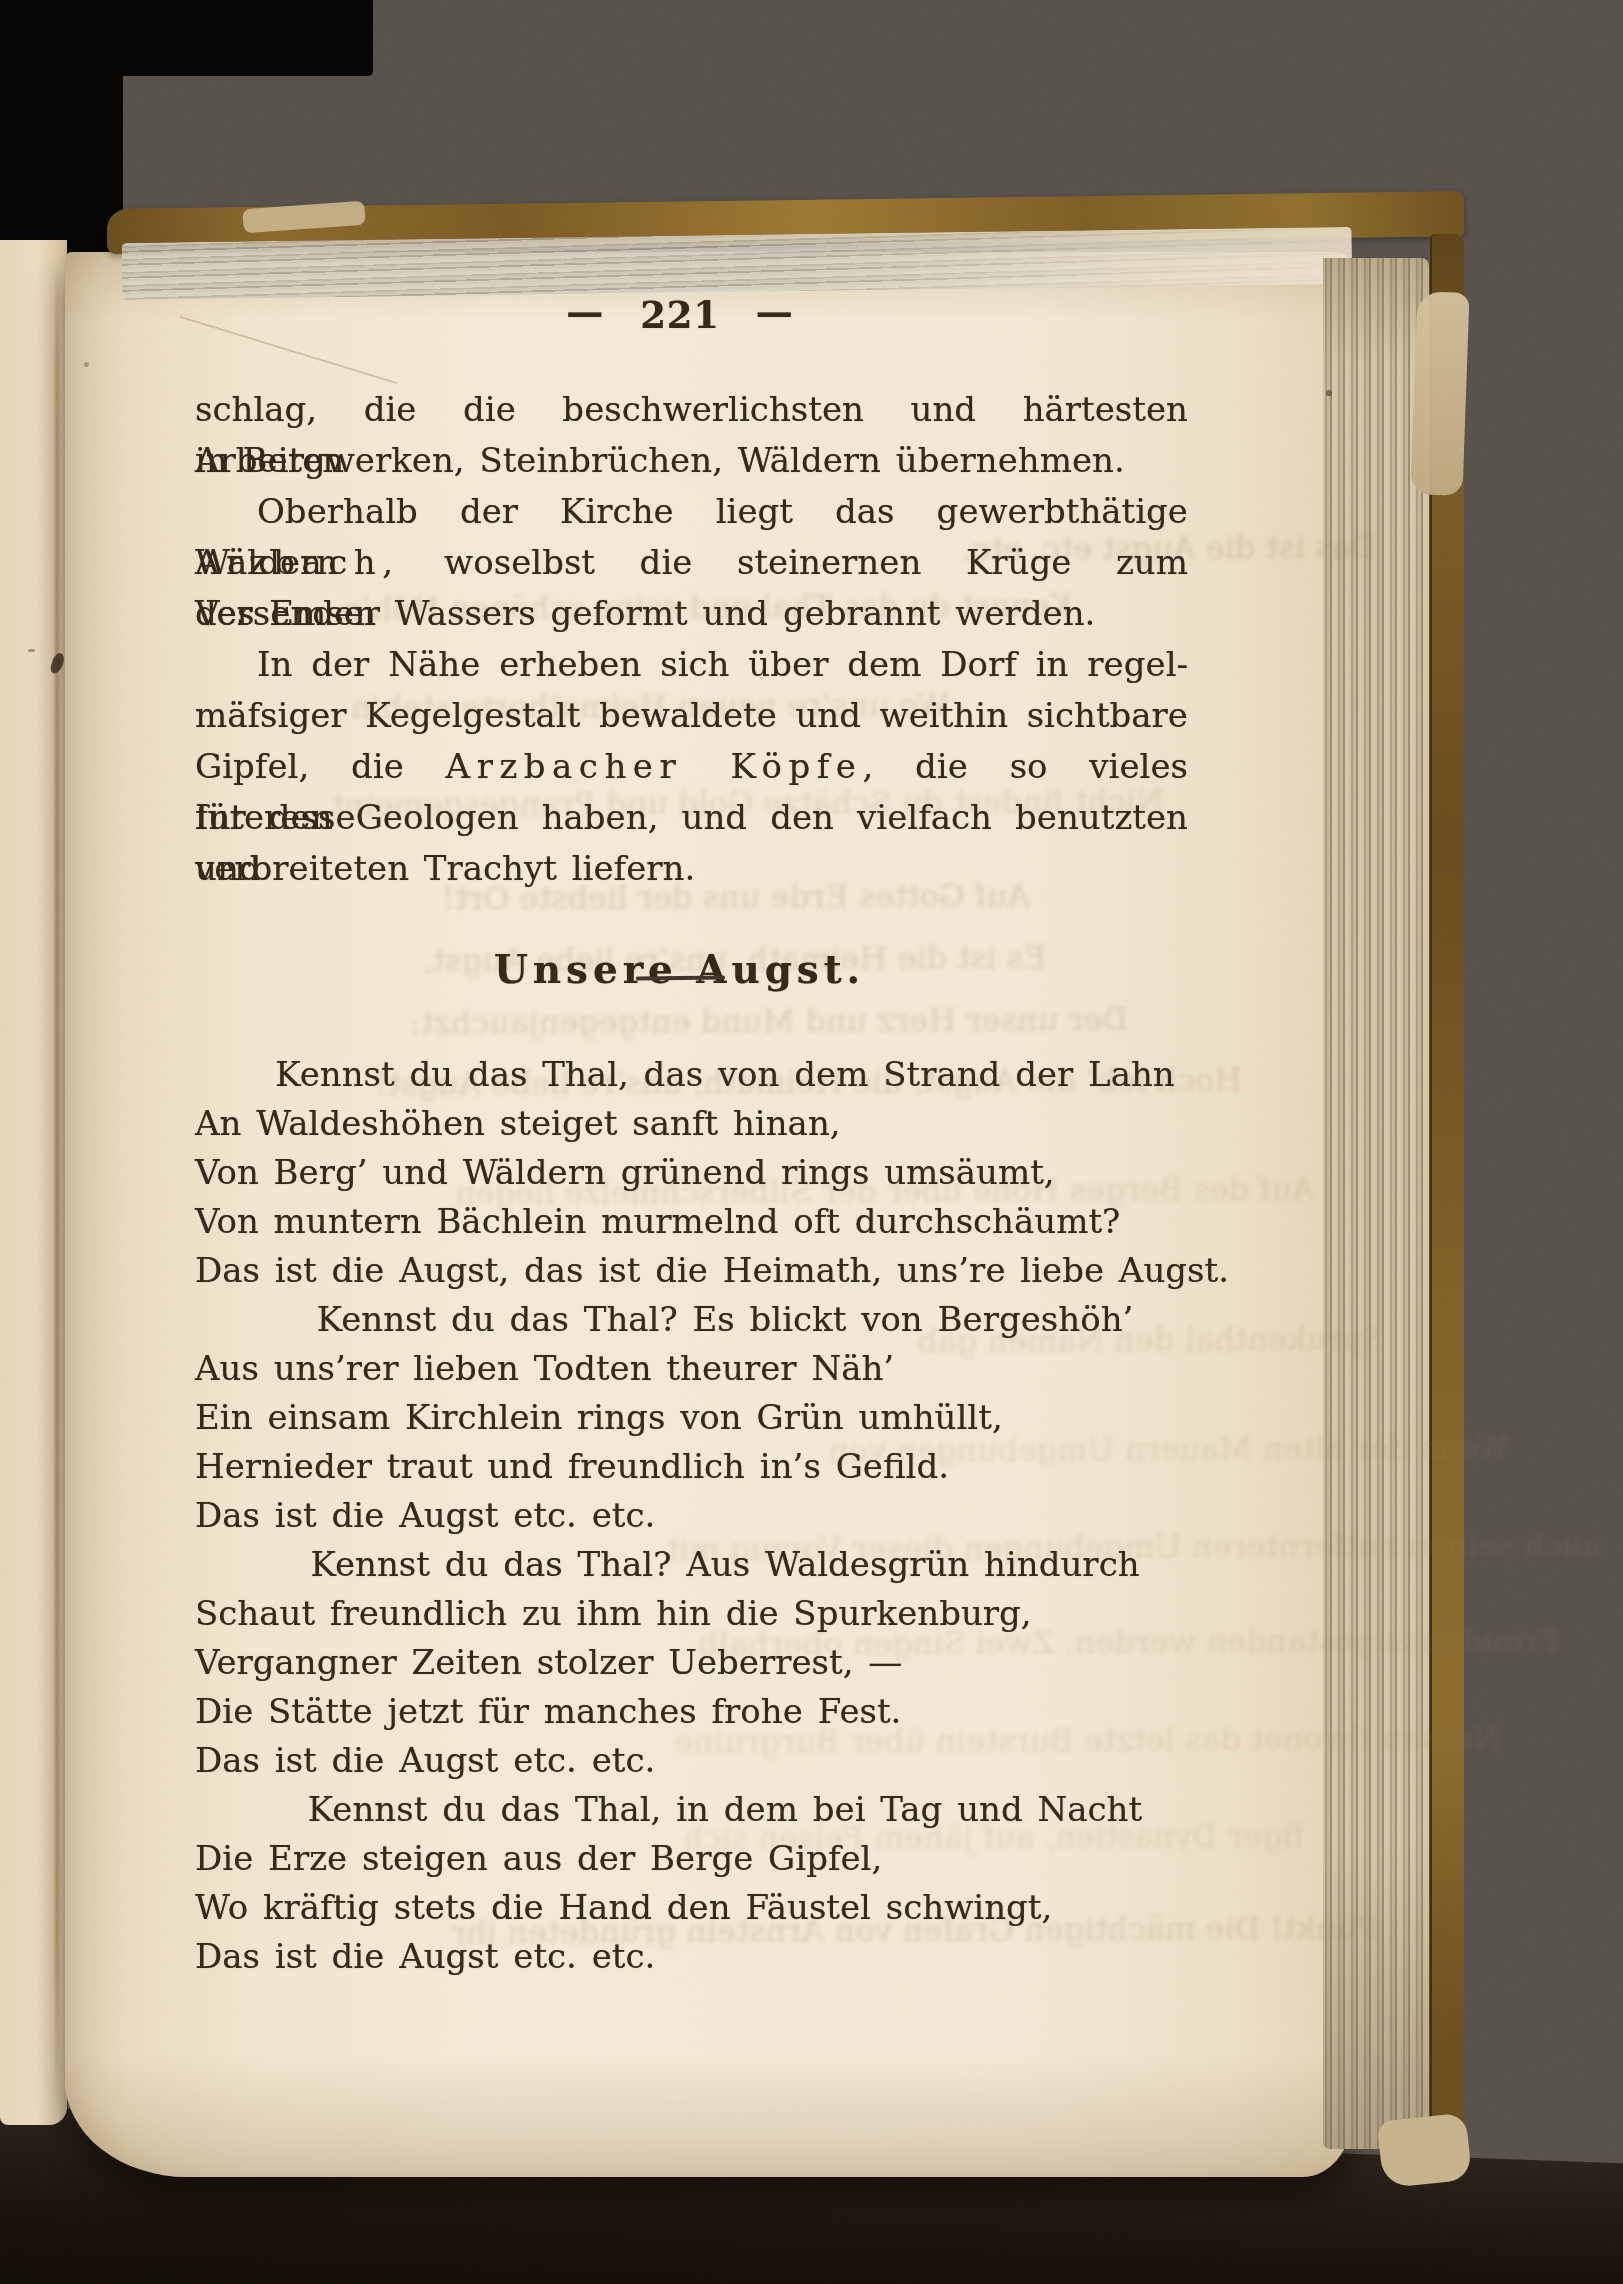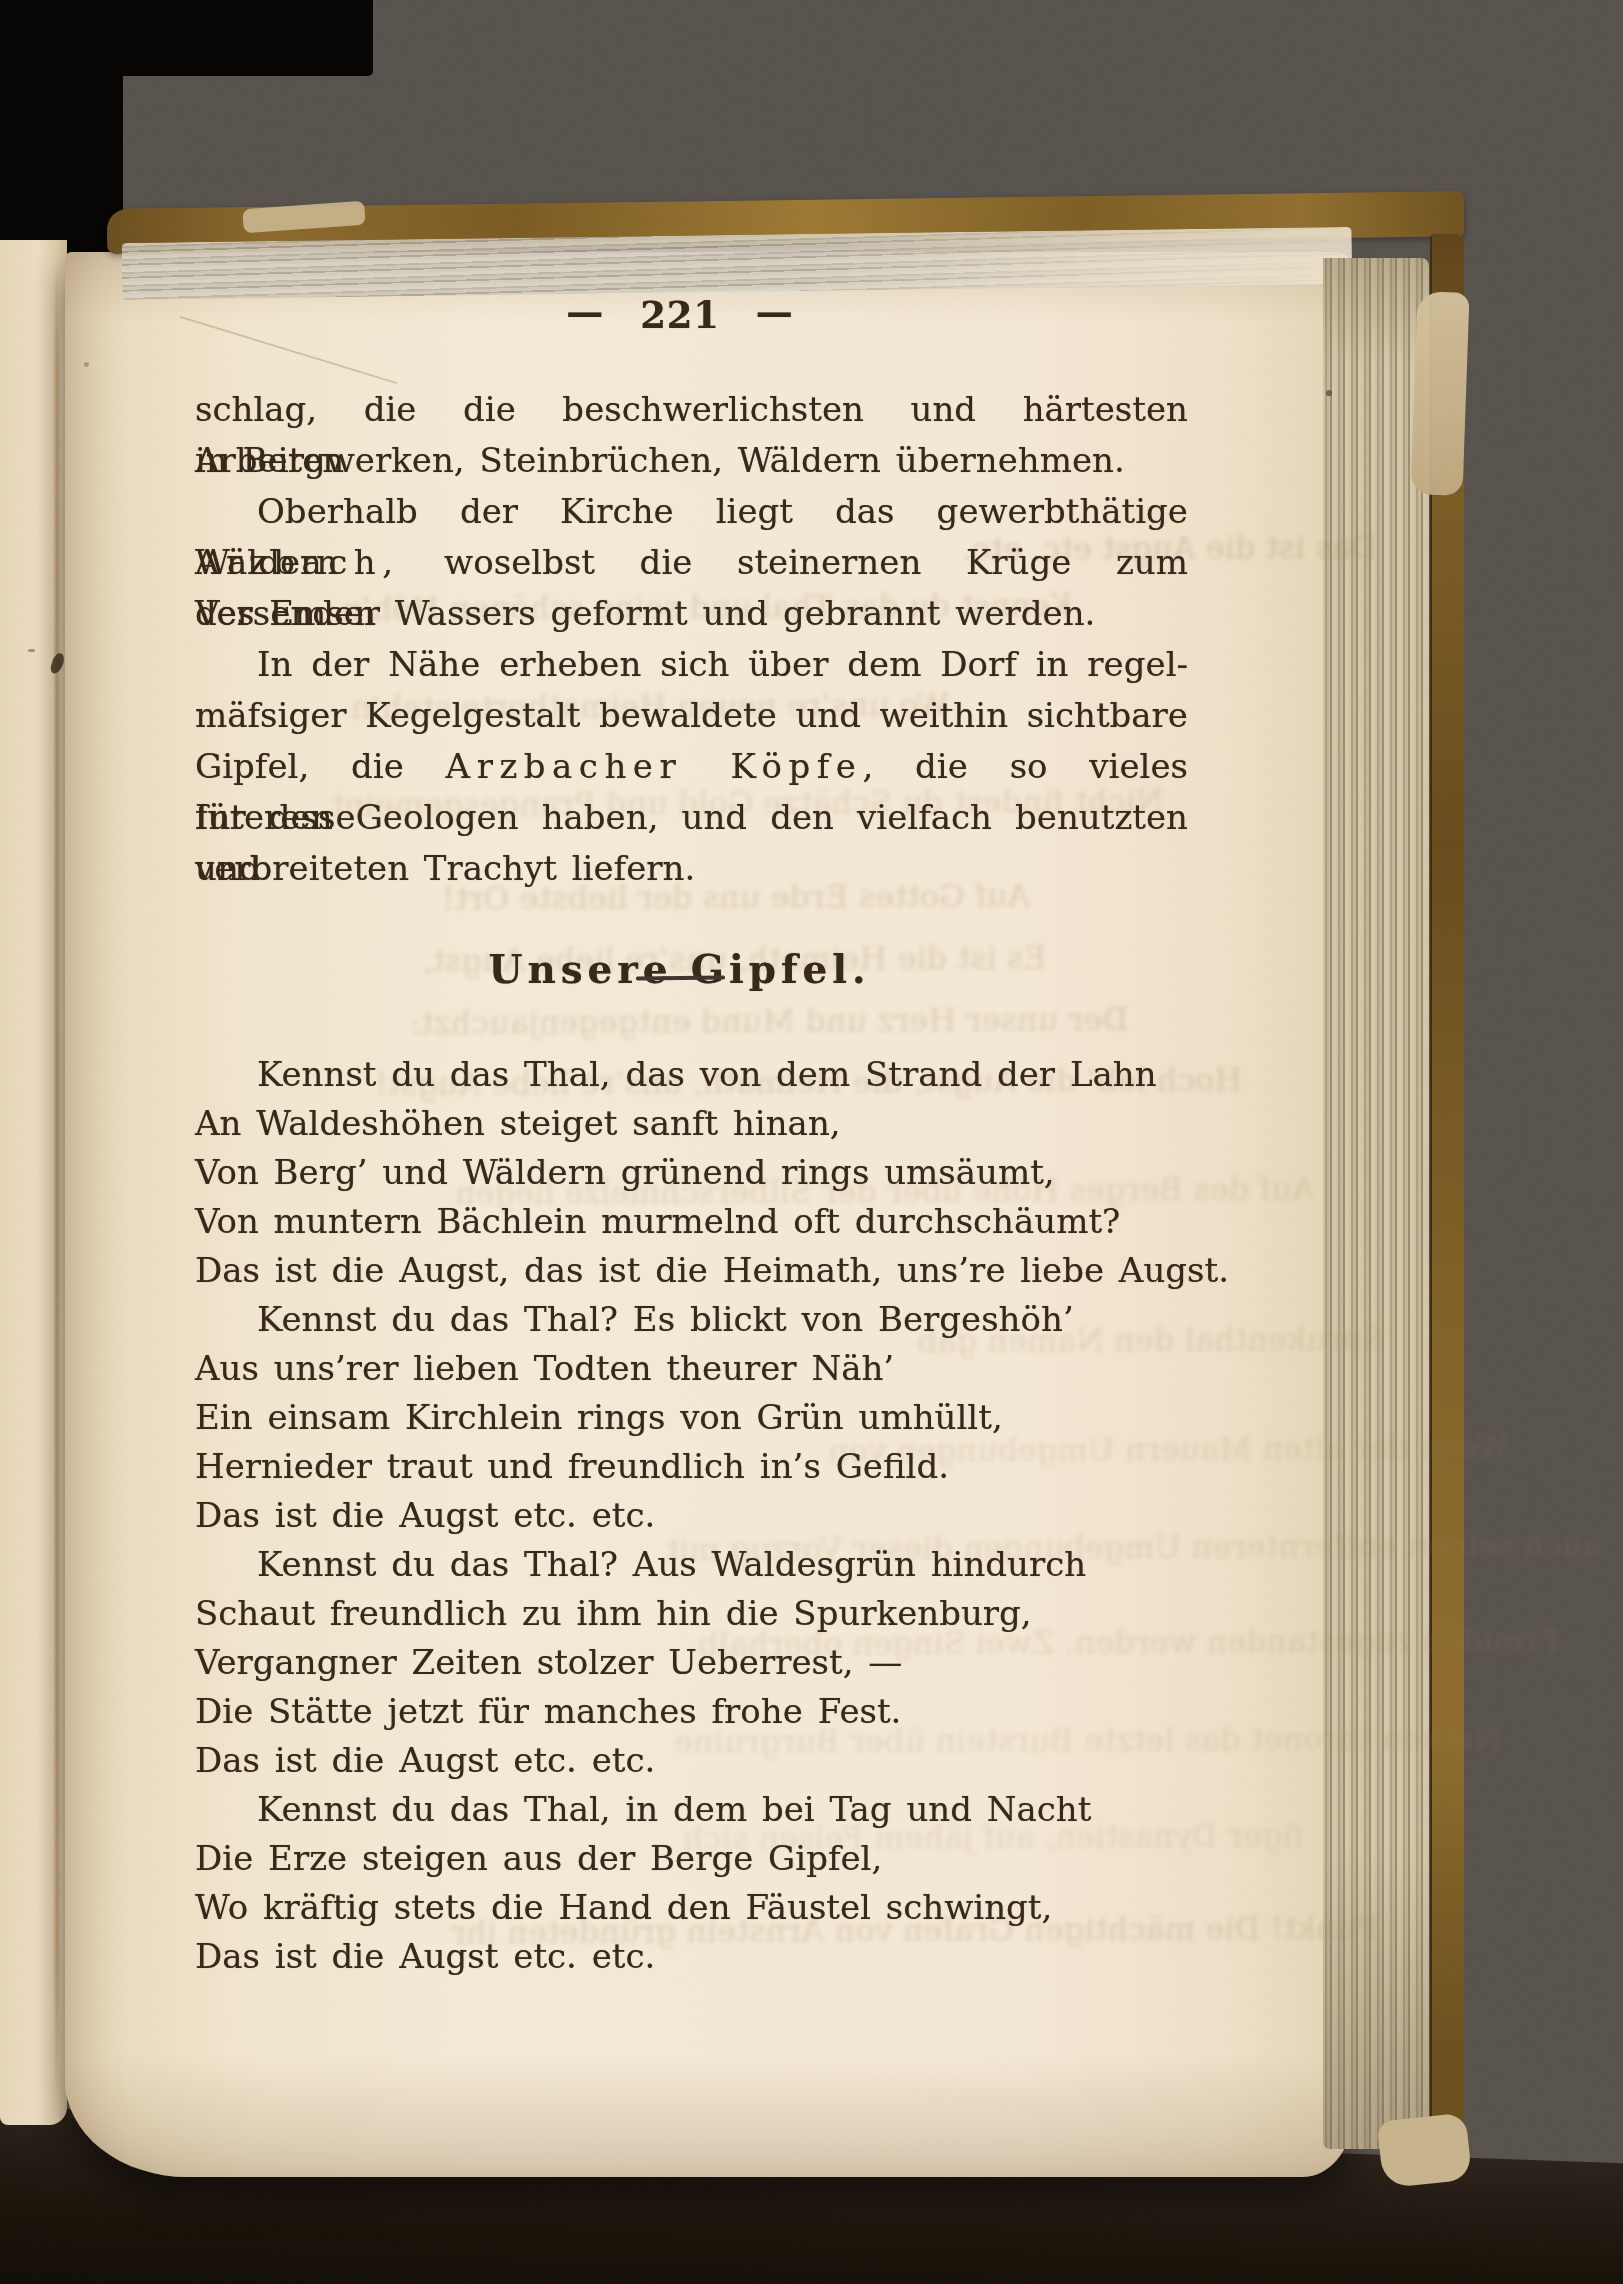--- a/index.html
+++ b/index.html
@@ -66,21 +66,21 @@
   .pagenum .dash{font-weight:700;margin:0 36px;position:relative;top:-3.2px;}
   .paras{left:195px;top:344px;width:993px;font-size:34px;line-height:51px;word-spacing:4px;}
   .paras .line{height:51px;overflow:visible;text-align:justify;text-align-last:justify;}
   .paras .line.last{text-align-last:left;}
   .paras .line.ind{text-indent:62px;}
   .sp{letter-spacing:6.5px;}
   .heading{left:183px;top:906px;width:993px;text-align:center;font-size:39px;font-weight:700;letter-spacing:4.9px;}
   .rule{left:636px;top:976px;width:89px;height:4px;background:#3f332a;transform:rotate(-0.6deg);border-radius:1.6px;}
   .poem{left:195px;top:1010px;width:998px;font-size:34px;line-height:49px;word-spacing:4px;}
   .poem .pline{height:49px;white-space:nowrap;}
-  .poem .pline.ind{padding-left:62px;}
+  .poem .pline.ind{padding-left:62px;text-align:center;}
 
   
   .bleed{position:absolute;transform:scaleX(-1) rotate(.3deg);filter:blur(1.9px);
     color:#96835d;font-size:32px;white-space:nowrap;font-family:"DejaVu Serif","Liberation Serif",serif;}
 
   .noise{position:absolute;left:0;top:0;opacity:.15;mix-blend-mode:soft-light;pointer-events:none;}
 </style>
 </head>
 <body>
 
@@ -138,21 +138,21 @@
       <div class="line just ind">Oberhalb der Kirche liegt das gewerbthätige Wäldern</div>
       <div class="line just"><span class="sp">Arzbach,</span><span> woselbst die steinernen Krüge zum Versenden</span></div>
       <div class="line last">des Emser Wassers geformt und gebrannt werden.</div>
       <div class="line just ind">In der Nähe erheben sich über dem Dorf in regel-</div>
       <div class="line just">mäfsiger Kegelgestalt bewaldete und weithin sichtbare</div>
       <div class="line just"><span>Gipfel, die </span><span class="sp">Arzbacher Köpfe</span><span>, die so vieles Interesse</span></div>
       <div class="line just">für den Geologen haben, und den vielfach benutzten und</div>
       <div class="line last">verbreiteten Trachyt liefern.</div>
     </div>
 
-  <div class="heading ink">Unsere Gipfel.</div>
+  <div class="heading ink">Unsere Augst.</div>
   <div class="rule"></div>
 
   <div class="poem ink">
 
   <div class="pline ind">Kennst du das Thal, das von dem Strand der Lahn</div>
       <div class="pline">An Waldeshöhen steiget sanft hinan,</div>
       <div class="pline">Von Berg’ und Wäldern grünend rings umsäumt,</div>
       <div class="pline">Von muntern Bächlein murmelnd oft durchschäumt?</div>
       <div class="pline">Das ist die Augst, das ist die Heimath, uns’re liebe Augst.</div>
       <div class="pline ind">Kennst du das Thal? Es blickt von Bergeshöh’</div>

